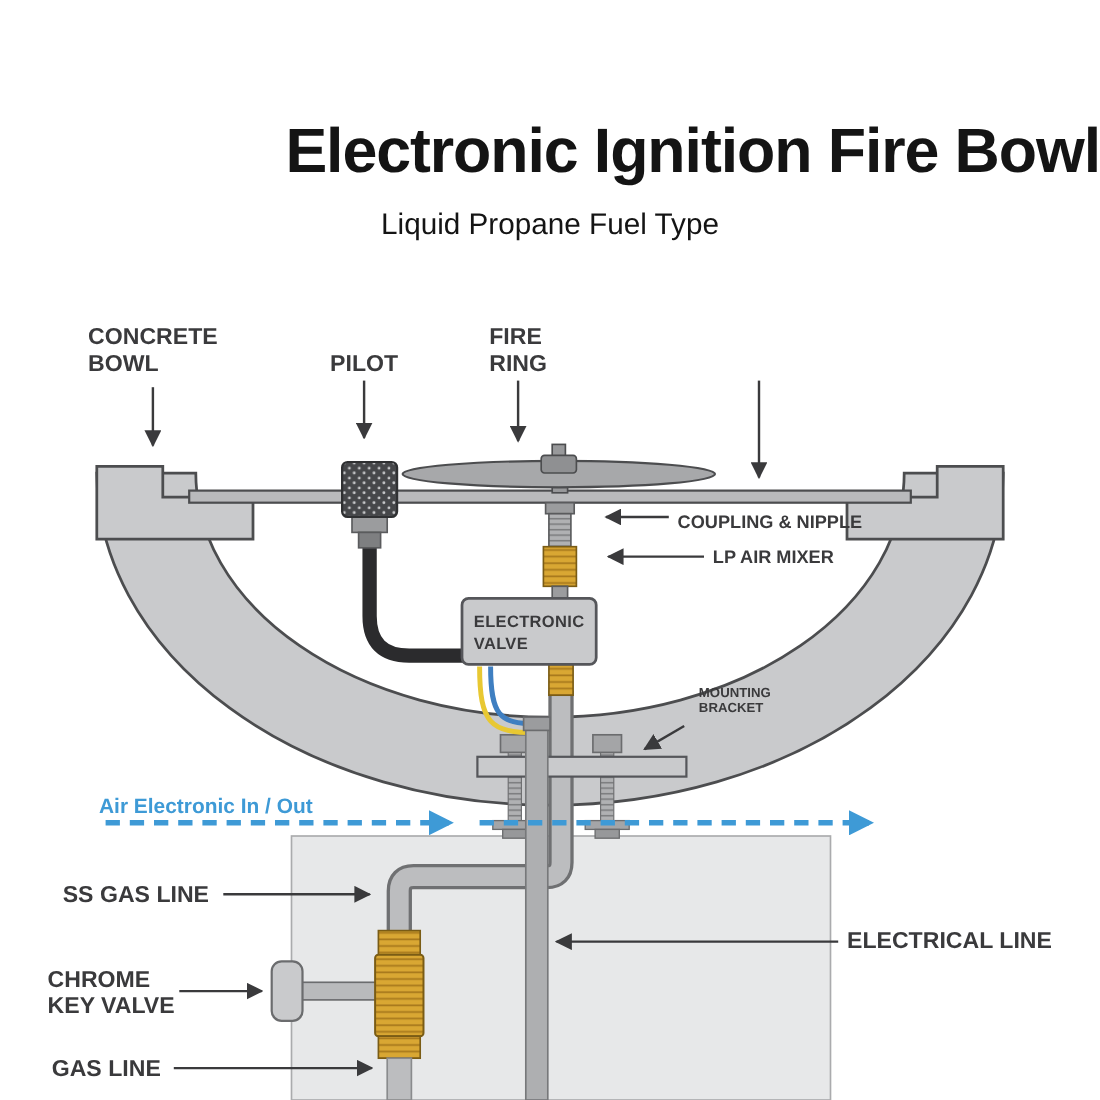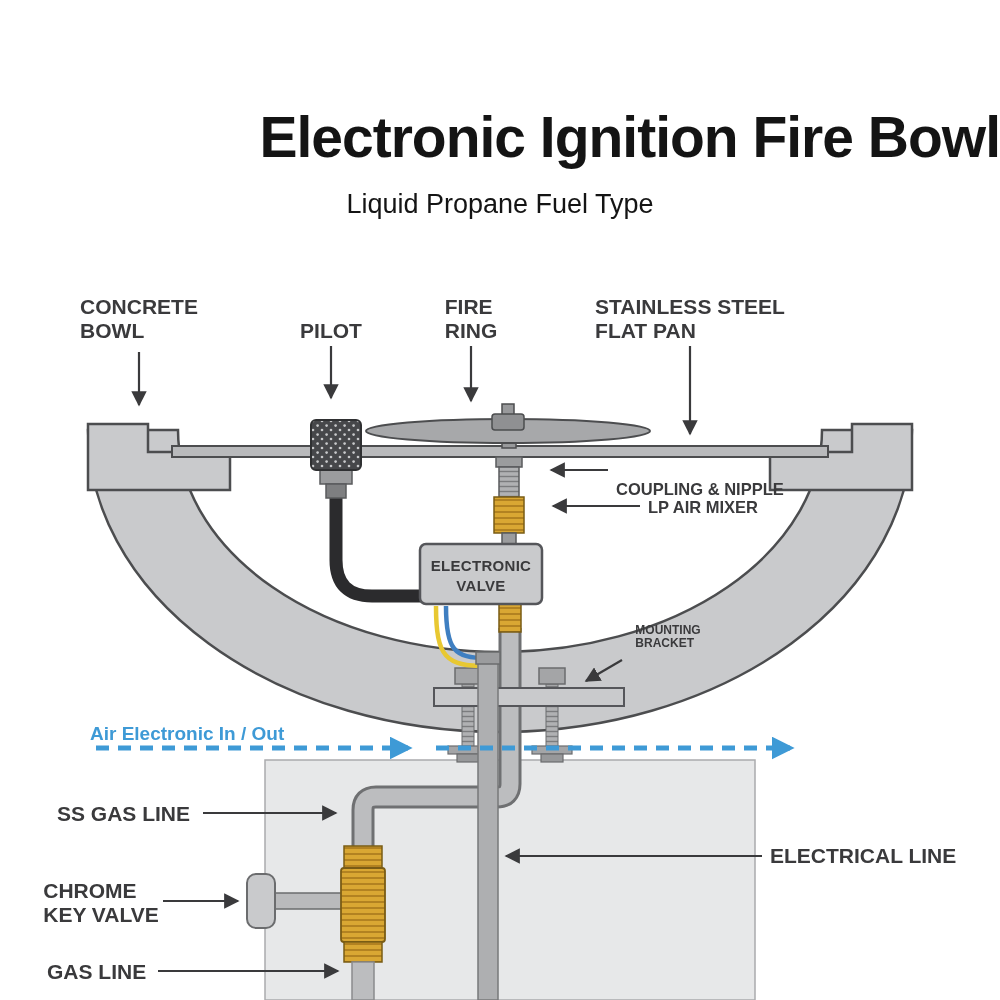--- a/index.html
+++ b/index.html
@@ -10,21 +10,21 @@
   .subtitle { position:absolute; top:189px; left:0; width:100%; text-align:center;
               font-size:27px; color:#141414; }
   svg.diagram { position:absolute; left:0; top:0; width:1000px; height:1000px; }
   .lbl { position:absolute; font-weight:bold; color:#3a3a3c; font-size:21px;
          line-height:1.12; white-space:pre-line; }
   .center { transform:translateX(-50%); }
   .small { font-size:16.5px; }
   .med { font-size:12px; }
   .blue { color:#3e9ad6; font-size:19px; }
   .valve-label { position:absolute; font-weight:bold; color:#3a3a3c; font-size:15px;
-                 line-height:1.3; text-align:center; transform:translateX(-50%);
+                 line-height:1.3; text-align:left; transform:translateX(-50%);
                  white-space:pre-line; letter-spacing:.3px; }
 </style>
 </head>
 <body>
 
 <div class="canvas">
 
   <div class="title">Electronic Ignition Fire Bowl</div>
   <div class="subtitle">Liquid Propane Fuel Type</div>
 
@@ -137,23 +137,21 @@
       <line x1="158" y1="971" x2="338" y2="971" marker-end="url(#arrow)"></line>
       <line x1="762" y1="856" x2="506" y2="856" marker-end="url(#arrow)"></line>
     </g>
   </svg>
 
   <div class="lbl center" style="left:139px; top:295px">CONCRETE
 BOWL</div>
   <div class="lbl center" style="left:331px; top:319px">PILOT</div>
   <div class="lbl center" style="left:471px; top:295px">FIRE
 RING</div>
-  <div class="lbl center" style="left:690px; top:295px">STAINLESS STEEL
-FLAT PAN</div>
-  <div class="lbl small" style="left:616px; top:480px">COUPLING &amp; NIPPLE</div>
+  <div class="lbl small" style="left:616px; top:466px">COUPLING &amp; NIPPLE</div>
   <div class="lbl small" style="left:648px; top:498px">LP AIR MIXER</div>
   <div class="valve-label" style="left:481px; top:556px">ELECTRONIC
 VALVE</div>
   <div class="lbl center med" style="left:668px; top:624px">MOUNTING
 BRACKET</div>
   <div class="lbl blue" style="left:90px; top:723px">Air Electronic In / Out</div>
   <div class="lbl" style="left:57px; top:802px">SS GAS LINE</div>
   <div class="lbl center" style="left:101px; top:879px">CHROME
 KEY VALVE</div>
   <div class="lbl" style="left:47px; top:960px">GAS LINE</div>

